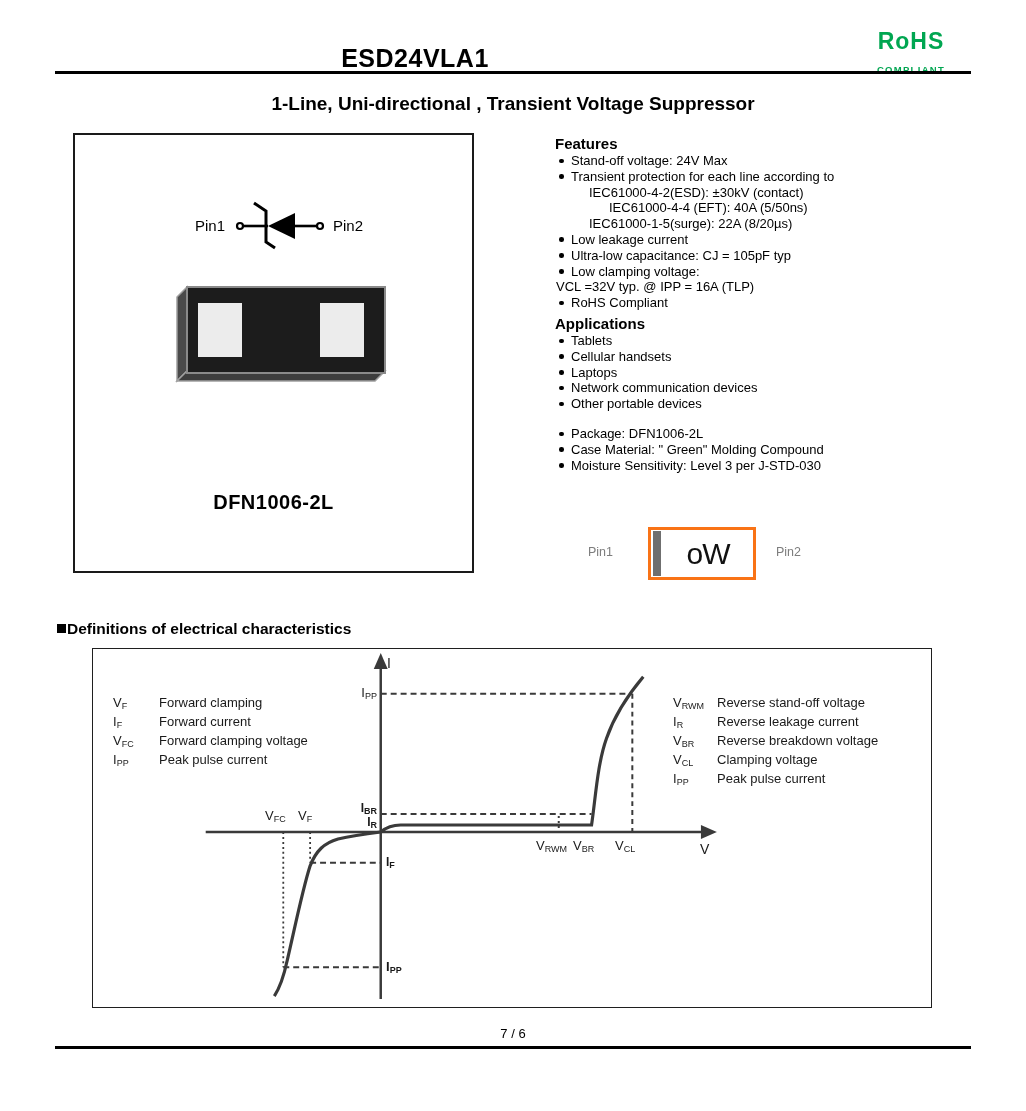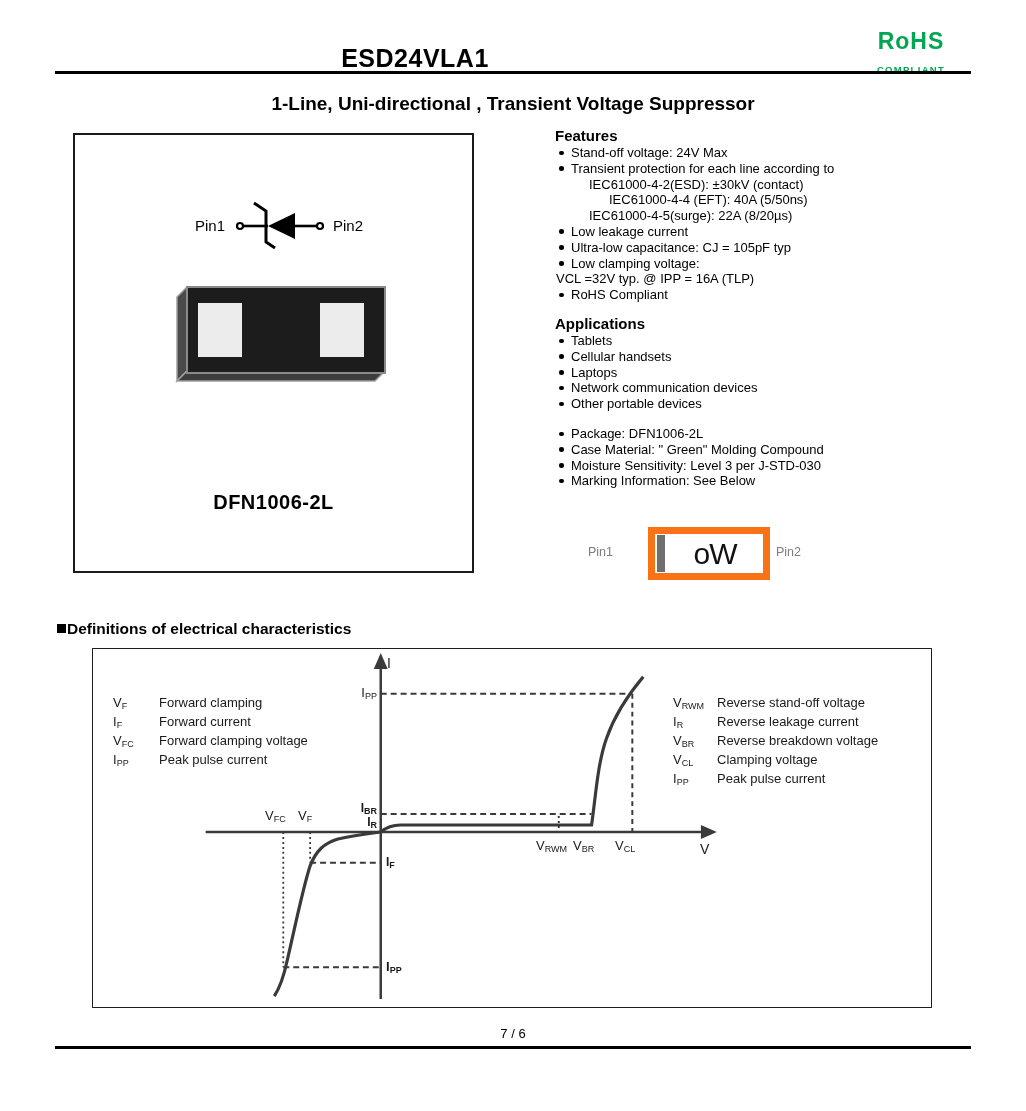--- a/index.html
+++ b/index.html
@@ -23,35 +23,35 @@
   .pkg-box{left:73px;top:133px;width:397px;height:436px;border:2px solid #1a1a1a;}
   .pin-lbl{position:absolute;font-size:15px;color:#000;}
   .pin1{left:120px;top:82px;}
   .pin2{left:258px;top:82px;}
   .diode-svg{position:absolute;left:160px;top:62px;width:140px;height:60px;}
   .pkg-svg{position:absolute;left:100px;top:150px;width:212px;height:102px;}
   .pkg-name{position:absolute;left:0;top:356px;width:100%;text-align:center;
     font-size:20px;font-weight:700;letter-spacing:.5px;}
   
   .sec{left:555px;width:470px;}
-  .sec-features{top:127px;}
+  .sec-features{top:135px;}
   .sec-apps{top:315px;}
   .sec-mech{top:426px;}
   .sec-h{font-size:15px;font-weight:700;line-height:17px;margin-bottom:1px;}
   .fline{position:relative;height:15.8px;line-height:15.8px;font-size:13px;white-space:nowrap;}
   .fline .dot{position:absolute;left:4px;top:5.5px;width:4.5px;height:4.5px;border-radius:50%;background:#000;}
   .ind0{padding-left:16px;}
   .ind1{padding-left:34px;}
   .ind2{padding-left:54px;}
   .indF{padding-left:1px;}
   
   .mpin{font-size:12.5px;color:#7d7d7d;}
   .mpin1{left:588px;top:545px;}
   .mpin2{left:776px;top:545px;}
-  .mrect{left:648px;top:527px;width:122px;height:53px;border:7px solid #f97316;background:#fff;box-sizing:border-box;}
+  .mrect{left:648px;top:527px;width:108px;height:53px;border:3px solid #f97316;background:#fff;box-sizing:border-box;}
   .mbar{position:absolute;left:2px;top:1px;bottom:1px;width:8px;background:#6f6f6f;}
   .mtext{position:absolute;left:12px;right:0;top:0;bottom:0;display:flex;align-items:center;justify-content:center;
     font-size:30px;color:#111;letter-spacing:-1px;}
   
   .def-head{left:57px;top:620px;font-size:15.5px;font-weight:700;}
   .def-square{display:inline-block;width:9px;height:9px;background:#000;margin-right:1px;vertical-align:1px;}
   
   .graph{left:92px;top:648px;width:840px;height:360px;border:1.5px solid #1f1f1f;box-sizing:border-box;}
   .graph svg{position:absolute;left:0;top:0;width:100%;height:100%;}
   .glbl{position:absolute;font-size:13px;color:#1a1a1a;white-space:nowrap;}
@@ -105,42 +105,41 @@
 
   <div class="pkg-name">DFN1006-2L</div>
 </div>
 
 <div class="abs sec sec-features">
   <div class="sec-h">Features</div>
   <div class="fline ind0"><span class="dot"></span><span>Stand-off voltage: 24V Max</span></div>
   <div class="fline ind0"><span class="dot"></span><span>Transient protection for each line according to</span></div>
   <div class="fline ind1"><span>IEC61000-4-2(ESD): ±30kV (contact)</span></div>
   <div class="fline ind2"><span>IEC61000-4-4 (EFT): 40A (5/50ns)</span></div>
-  <div class="fline ind1"><span>IEC61000-4-5(surge): 22A (8/20µs)</span></div>
+  <div class="fline ind1"><span>IEC61000-1-5(surge): 22A (8/20µs)</span></div>
   <div class="fline ind0"><span class="dot"></span><span>Low leakage current</span></div>
   <div class="fline ind0"><span class="dot"></span><span>Ultra-low capacitance: CJ = 105pF typ</span></div>
   <div class="fline ind0"><span class="dot"></span><span>Low clamping voltage:</span></div>
   <div class="fline indF"><span>VCL =32V typ. @ IPP = 16A (TLP)</span></div>
   <div class="fline ind0"><span class="dot"></span><span>RoHS Compliant</span></div>
 </div>
 
 <div class="abs sec sec-apps">
   <div class="sec-h">Applications</div>
   <div class="fline ind0"><span class="dot"></span><span>Tablets</span></div>
   <div class="fline ind0"><span class="dot"></span><span>Cellular handsets</span></div>
   <div class="fline ind0"><span class="dot"></span><span>Laptops</span></div>
   <div class="fline ind0"><span class="dot"></span><span>Network communication devices</span></div>
   <div class="fline ind0"><span class="dot"></span><span>Other portable devices</span></div>
 </div>
 
 <div class="abs sec sec-mech">
   <div class="fline ind0"><span class="dot"></span><span>Package: DFN1006-2L</span></div>
   <div class="fline ind0"><span class="dot"></span><span>Case Material: " Green" Molding Compound</span></div>
   <div class="fline ind0"><span class="dot"></span><span>Moisture Sensitivity: Level 3 per J-STD-030</span></div>
-  <div class="fline ind0"><span class="dot"></span><span>Marking Information: See Below</span></div>
 </div>
 
 <span class="abs mpin mpin1">Pin1</span>
 <div class="abs mrect">
   <div class="mbar"></div>
   <div class="mtext">oW</div>
 </div>
 <span class="abs mpin mpin2">Pin2</span>
 
 <div class="abs def-head">

